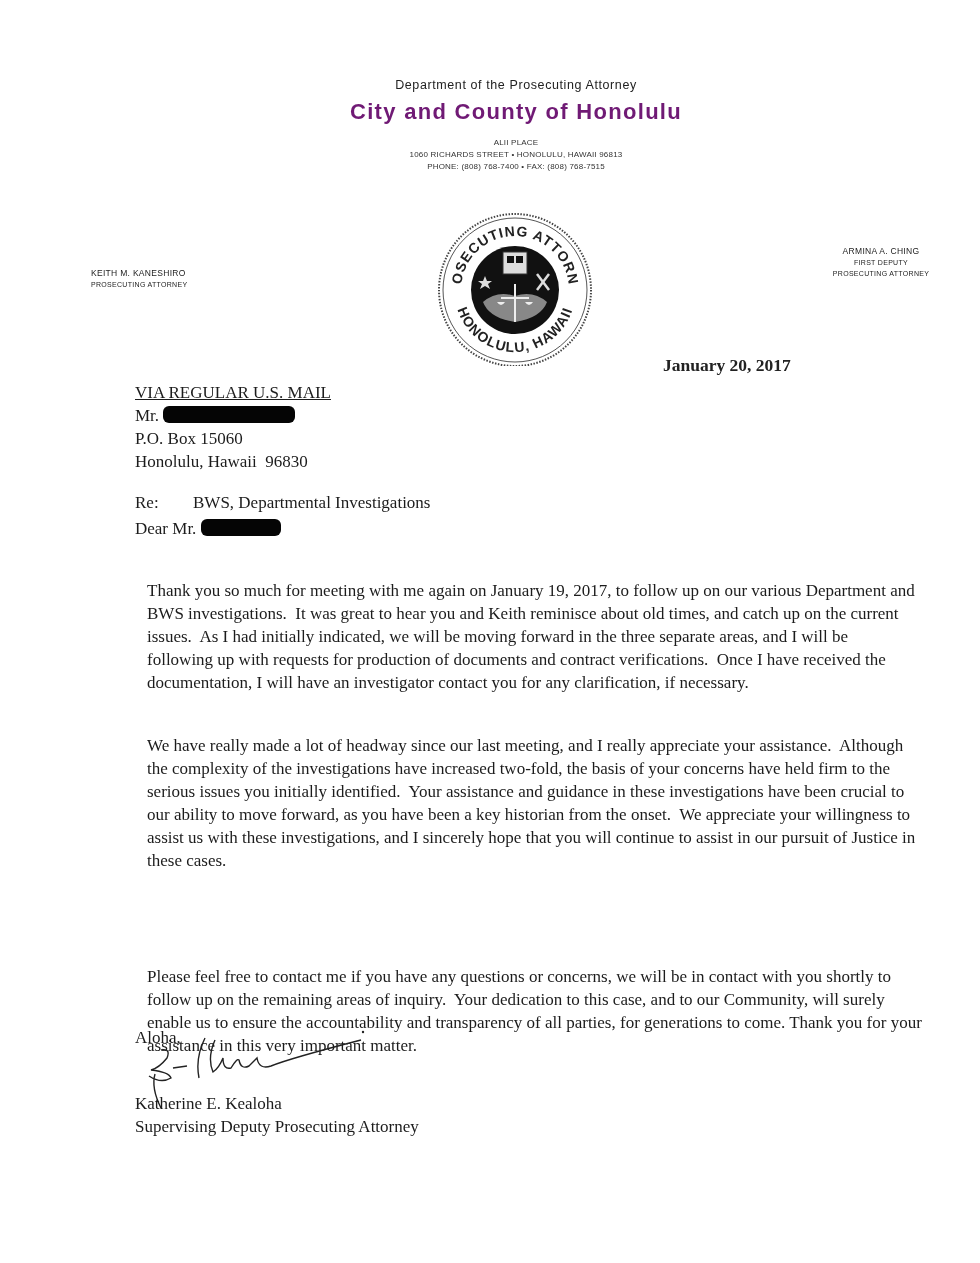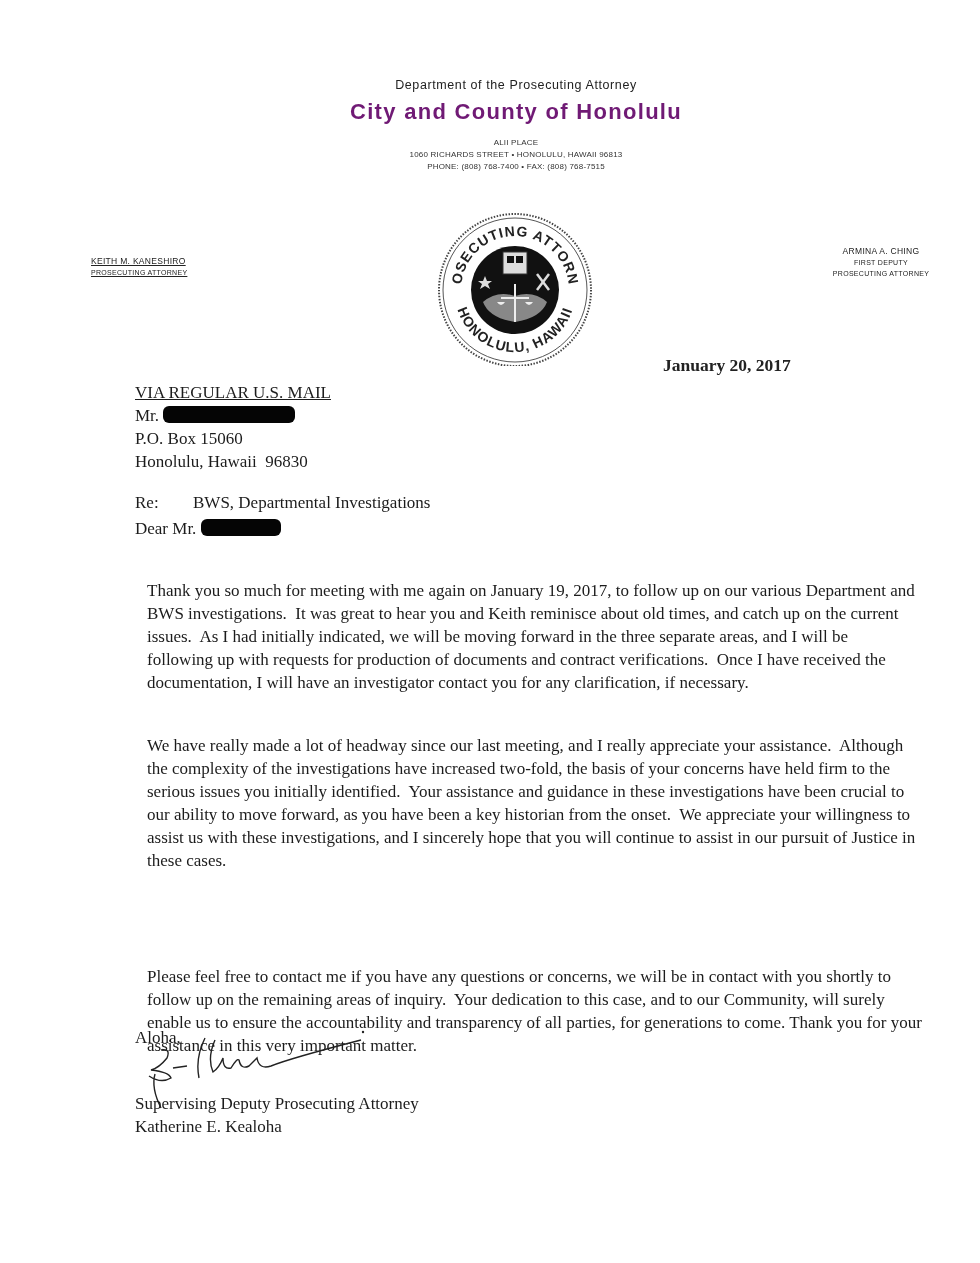--- a/index.html
+++ b/index.html
@@ -5,21 +5,21 @@
     html, body { margin: 0; padding: 0; background: #ffffff; }
     body { width: 980px; height: 1263px; position: relative; overflow: hidden; color: #1c1c1c; }
     .sans { font-family: "Liberation Sans", "DejaVu Sans", sans-serif; }
     .serif { font-family: "Liberation Serif", "DejaVu Serif", serif; }
     .abs { position: absolute; padding-left: 31px; }
 
     .dept { top: 78px; left: 0; width: 970px; text-align: center; font-size: 12.5px; letter-spacing: 0.6px; color: #222; }
     .city { top: 99px; left: 0; width: 970px; text-align: center; font-size: 22px; font-weight: bold; letter-spacing: 1.3px; color: #701a75; }
     .addr { top: 137px; left: 0; width: 970px; text-align: center; font-size: 8px; line-height: 12px; color: #333; letter-spacing: 0.2px; }
 
-    .left-off { top: 256px; left: 60px; font-size: 8.5px; line-height: 11px; color: #222; letter-spacing: 0.3px; text-decoration: underline; }
+    .left-off { top: 268px; left: 60px; font-size: 8.5px; line-height: 11px; color: #222; letter-spacing: 0.3px; }
     .left-off .t2 { font-size: 7px; }
     .right-off { top: 246px; left: 780px; width: 140px; text-align: center; font-size: 8.5px; line-height: 11px; color: #222; letter-spacing: 0.3px; }
     .right-off .t2 { font-size: 7px; }
 
     .seal { top: 210px; left: 400px; width: 168px; height: 156px; }
 
     .date { top: 355px; left: 632px; font-size: 17.5px; color: #222; font-weight: bold; }
 
     .body-text { left: 104px; font-size: 17px; line-height: 23px; color: #1c1c1c; }
     .via { top: 381px; text-decoration: underline; }
@@ -120,15 +120,15 @@
 <div class="abs sig">
   <svg width="250" height="90" viewBox="0 0 250 90">
     <path d="M 30 22 Q 40 20 36 30 Q 28 40 20 42 Q 38 44 40 50 Q 30 56 18 48 M 24 46 Q 20 60 30 80" fill="none" stroke="#222" stroke-width="1.4"></path>
     <path d="M 42 40 L 56 38" fill="none" stroke="#222" stroke-width="1.4"></path>
     <path d="M 74 10 Q 64 30 68 50 M 84 12 Q 76 30 82 44 Q 88 40 92 30 Q 92 42 100 40 Q 106 30 108 32 Q 110 42 118 38 Q 124 32 126 30 Q 128 42 140 38 Q 160 30 230 12" fill="none" stroke="#222" stroke-width="1.4"></path>
     <circle cx="232" cy="4" r="1.2" fill="#222"></circle>
   </svg>
 </div>
 
 <div class="abs body-text serif signer">
+  <div>Katherine E. Kealoha</div>
   <div>Supervising Deputy Prosecuting Attorney</div>
-  <div>Katherine E. Kealoha</div>
 </div>
 
 </body></html>

